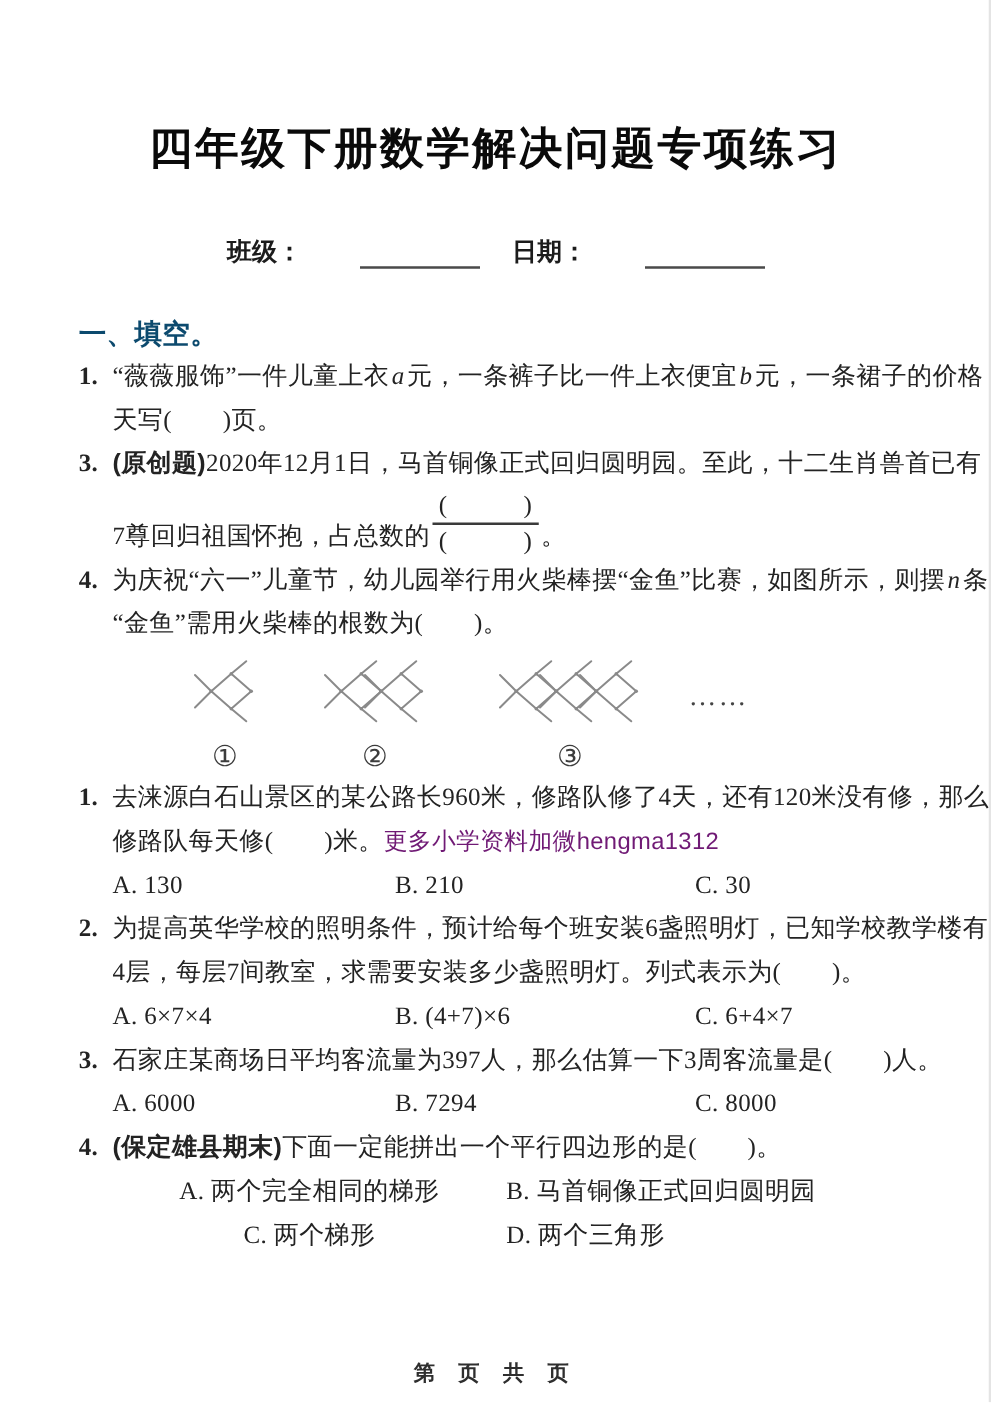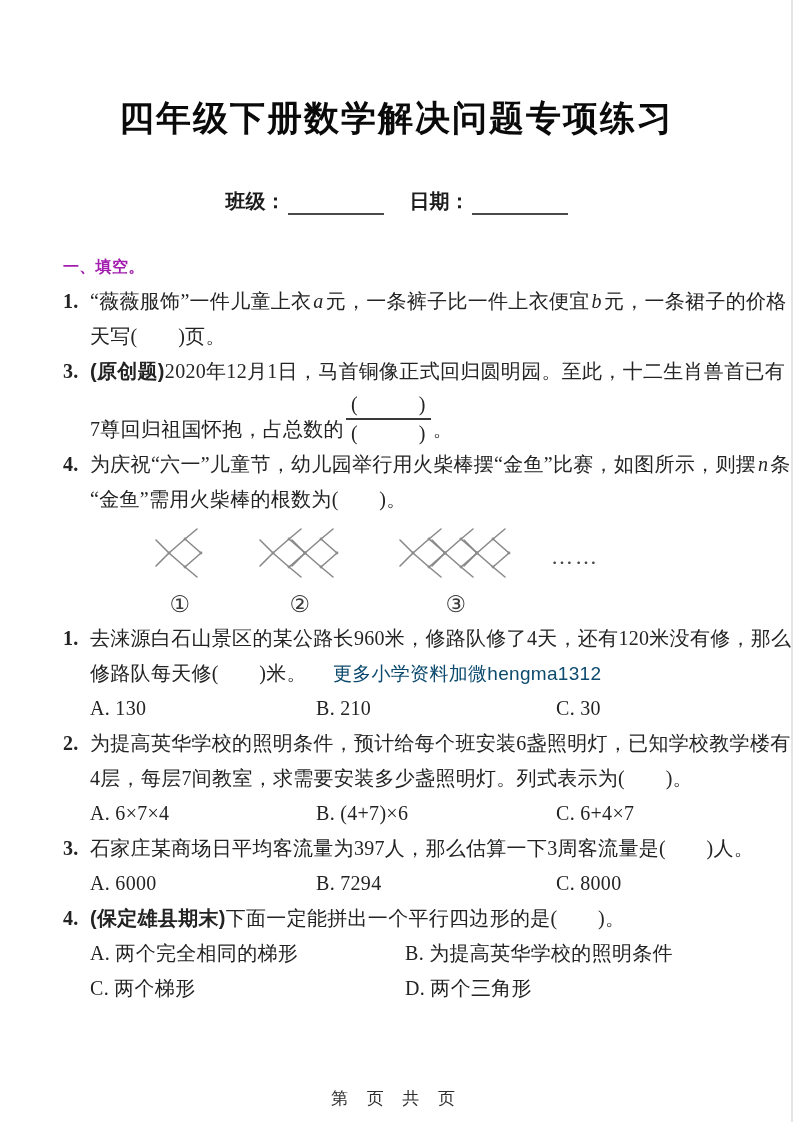--- a/index.html
+++ b/index.html
@@ -5,45 +5,45 @@
   html,body{margin:0;padding:0;background:#ffffff;}
   .page{position:relative;width:793px;height:1122px;background:#ffffff;overflow:hidden;
         font-family:"Liberation Serif","DejaVu Serif",serif;color:#232323;}
   .edge{position:absolute;right:0;top:0;bottom:0;width:2px;background:#e4e4e4;}
   .title{padding-top:72px;text-align:center;
          font-family:"Liberation Sans","DejaVu Sans",sans-serif;
          font-weight:900;font-size:35px;letter-spacing:2px;color:#0a0a0a;}
   .fields{margin-top:46px;display:flex;justify-content:center;align-items:flex-end;gap:26px;
           font-family:"Liberation Sans","DejaVu Sans",sans-serif;
           font-size:20px;font-weight:600;color:#1c1c1c;}
-  .field{display:flex;align-items:flex-end;}
+  .field{display:flex;align-items:flex-end;gap:44px;}
   .blank{display:inline-block;width:96px;height:20px;border-bottom:2px solid #4a4a4a;margin-left:2px;}
   .content{margin:34px 20px 0 63px;font-size:20px;line-height:35px;letter-spacing:0.3px;}
-  .sec{font-family:"Liberation Sans","DejaVu Sans",sans-serif;font-weight:700;font-size:16px;color:#a21caf;}
+  .sec{font-family:"Liberation Sans","DejaVu Sans",sans-serif;font-weight:700;font-size:22px;color:#0c4a6e;}
   .line{white-space:nowrap;}
   .indent{padding-left:27px;}
   .qnum{display:inline-block;width:27px;font-weight:700;}
   .var{font-style:italic;padding:0 2px;}
   .tag{font-family:"Liberation Sans","DejaVu Sans",sans-serif;font-weight:700;}
   .fracline{display:flex;align-items:flex-end;height:58px;white-space:nowrap;}
   .frac{display:inline-flex;flex-direction:column;text-align:center;line-height:27px;margin:0 2px;}
   .fnum{border-bottom:2px solid #3a3a3a;padding:0 5px;}
   .fden{padding:0 5px;}
   .figrow{display:flex;align-items:flex-start;padding-left:92px;margin-top:10px;height:94px;}
   .fig{display:flex;flex-direction:column;align-items:center;}
   .fig2{margin-left:54px;} .fig3{margin-left:58px;}
   .figlabel{font-size:23px;line-height:26px;margin-top:2px;color:#3c3c3c;}
   .ell{margin-left:38px;padding-top:12px;font-size:22px;letter-spacing:2px;color:#444;}
   .optrow{display:flex;padding-left:27px;white-space:nowrap;}
-  .o1{width:226px;} .o2{width:240px;} .ow{width:315px;}
+  .o1{width:226px;} .o2{width:240px;} .ow{width:315px;text-align:center;}
   .wm{font-family:"Liberation Sans","DejaVu Sans",sans-serif;font-size:19px;
-      margin-left:26px;color:#0c4a6e;}
+      color:#701a75;}
   .footer{position:absolute;left:0;right:0;bottom:12px;text-align:center;
           font-family:"Liberation Sans","DejaVu Sans",sans-serif;
-          font-size:17px;letter-spacing:7px;color:#2e2e2e;}
+          font-size:17px;letter-spacing:7px;color:#2e2e2e;font-weight:bold;}
 </style>
 </head>
 <body>
 
 <div class="page">
 
   <h1 class="title">四年级下册数学解决问题专项练习</h1>
 
   <div class="fields">
     <span class="field">
@@ -210,21 +210,21 @@
       <span class="o1">A. 6000</span>
       <span class="o2">B. 7294</span>
       <span>C. 8000</span>
     </div>
 
     <div class="line">
       <span class="qnum">4.</span><span class="tag">(保定雄县期末)</span><span>下面一定能拼出一个平行四边形的是(　　)。</span>
     </div>
     <div class="optrow">
       <span class="ow">A. 两个完全相同的梯形</span>
-      <span>B. 为提高英华学校的照明条件</span>
+      <span>B. 马首铜像正式回归圆明园</span>
     </div>
     <div class="optrow">
       <span class="ow">C. 两个梯形</span>
       <span>D. 两个三角形</span>
     </div>
 
   </div>
 
   <div class="footer">第 页 共 页</div>
   <div class="edge"></div>

